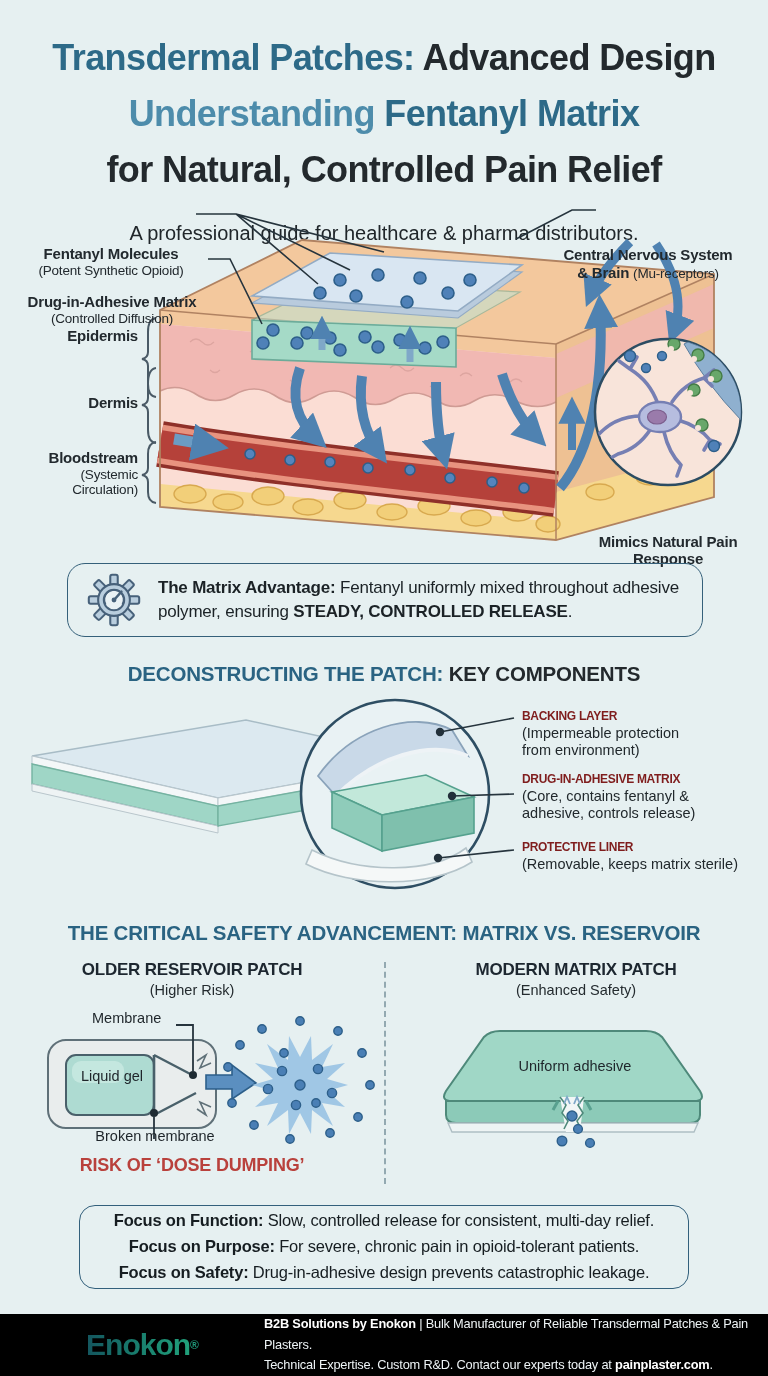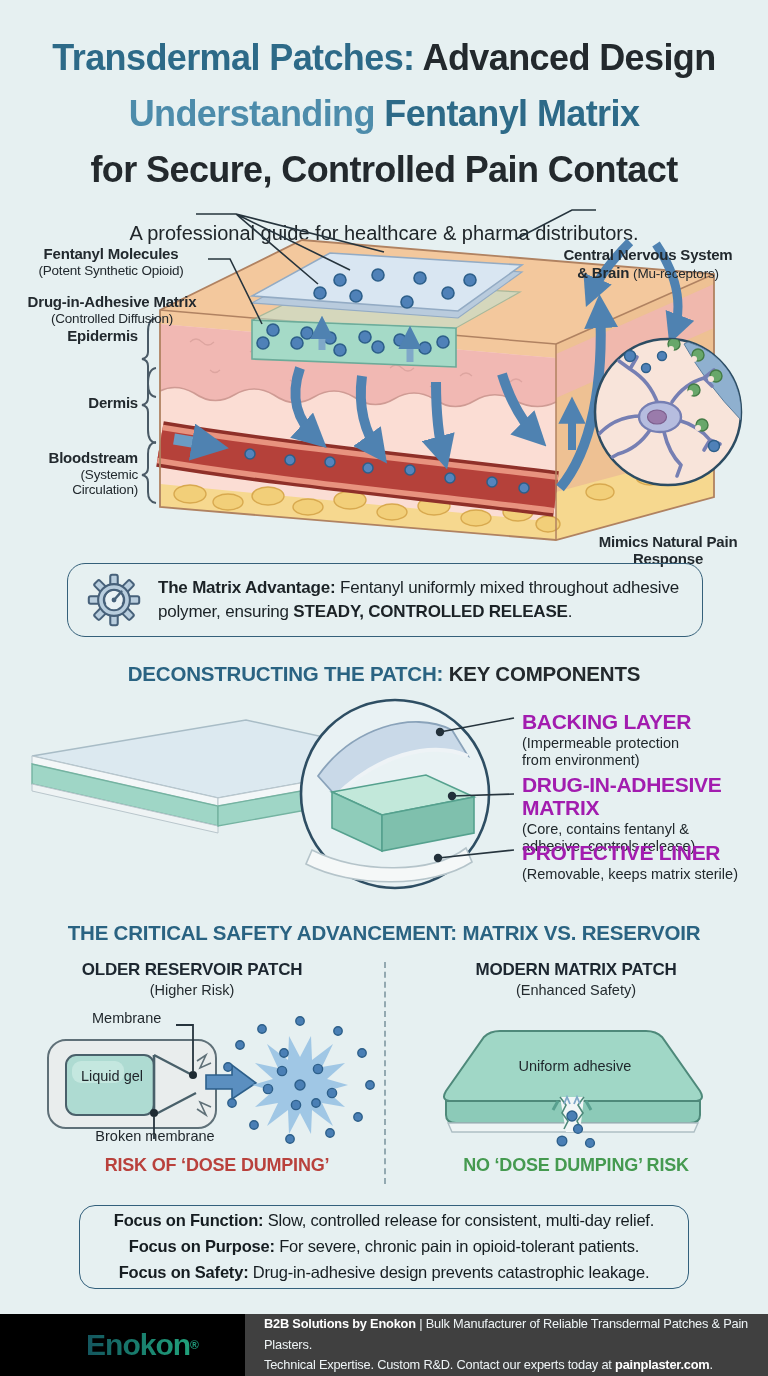--- a/index.html
+++ b/index.html
@@ -20,60 +20,60 @@
   
   .adv-box{position:absolute;left:67px;top:563px;width:636px;height:74px;border:1.6px solid #35607a;
            border-radius:18px;display:flex;align-items:center;box-sizing:border-box;}
   .adv-text{font-size:17px;line-height:1.42;color:#1b2226;padding-right:22px;letter-spacing:-0.2px;}
   
   .sec-h{position:absolute;width:768px;text-align:center;font-weight:bold;font-size:20.5px;
          letter-spacing:-0.2px;color:#2a6382;}
   .sec-h .dk{color:#23292d;}
   
   .comp-label{position:absolute;left:522px;width:242px;line-height:1.1;}
-  .comp-label .t{font-weight:bold;font-size:21px;letter-spacing:-0.3px;color:#a21caf;}
+  .comp-label .t{font-weight:bold;font-size:12px;letter-spacing:-0.3px;color:#7f1d1d;}
   .comp-label .s{font-size:14.5px;color:#21282c;line-height:1.18;margin-top:2px;}
   .comp-label .s.narrow{width:185px;}
   .comp-label .s.mid{width:205px;}
   
   .col-title{position:absolute;width:384px;text-align:center;font-weight:bold;font-size:17px;
              letter-spacing:-0.2px;color:#1d2730;}
   .col-sub{position:absolute;width:384px;text-align:center;font-size:14.5px;color:#242b2f;}
   .divider{position:absolute;left:384px;top:962px;height:222px;border-left:2px dashed #93a9b1;}
   .ill-label{position:absolute;font-size:14.5px;color:#1e252a;line-height:1.15;}
   .caption{position:absolute;width:384px;text-align:center;font-weight:bold;font-size:18px;letter-spacing:-0.2px;}
-  .risk-red{color:#b9413c;padding-left:25px;} .safe-green{color:#459a50;}
+  .risk-red{color:#b9413c;} .safe-green{color:#459a50;}
   
   .focus-box{position:absolute;left:79px;top:1205px;width:610px;height:84px;border:1.6px solid #33607c;
              border-radius:16px;box-sizing:border-box;display:flex;flex-direction:column;justify-content:center;
              text-align:center;font-size:16.5px;line-height:1.56;color:#161d21;letter-spacing:-0.2px;}
   
   .footer{position:absolute;left:0;top:1314px;width:768px;height:62px;display:flex;}
   .f-left{width:205px;background:#000000;display:flex;align-items:center;justify-content:center;padding-left:40px;}
   .logo{font-weight:bold;font-size:30px;letter-spacing:-1px;color:#17806e;}
   @supports (-webkit-background-clip:text){
     .logo{background:linear-gradient(90deg,#14555e 0%,#187a6c 45%,#21a17b 100%);
           -webkit-background-clip:text;background-clip:text;color:transparent;}
   }
   .reg{font-size:12px;color:#1f9a7b;vertical-align:8px;font-weight:bold;}
-  .f-right{flex:1;background:#404040;color:#eef4f6;display:flex;flex-direction:column;justify-content:center;
+  .f-right{flex:1;background:#000000;color:#eef4f6;display:flex;flex-direction:column;justify-content:center;
            padding-left:19px;font-size:12.8px;line-height:1.62;letter-spacing:-0.2px;}
   .f-right b{color:#ffffff;}
   .f-link{font-weight:bold;color:#ffffff;cursor:pointer;}
   svg{display:block;}
 </style>
 </head>
 <body>
 
 <div class="page">
 
   <div class="title">
     <div><span class="c-db">Transdermal Patches:</span><span class="c-dk"> Advanced Design</span></div>
     <div><span class="c-lb">Understanding </span><span class="c-db">Fentanyl Matrix</span></div>
-    <div class="c-dk">for Secure, Controlled Pain Contact</div>
+    <div class="c-dk">for Natural, Controlled Pain Relief</div>
   </div>
   <div class="subtitle">A professional guide for healthcare &amp; pharma distributors.</div>
 
   <svg class="abs" style="left:0;top:192px" width="768" height="360" viewBox="0 0 768 360">
     <defs>
       <marker id="ah" viewBox="0 0 10 10" refX="6.5" refY="5" markerWidth="3.4" markerHeight="3.4" orient="auto-start-reverse">
         <path d="M0,0 L10,5 L0,10 z" fill="#4f82b1"></path>
       </marker>
       <clipPath id="nc">
           <circle cx="668" cy="220" r="73"></circle>
@@ -392,21 +392,20 @@
     <path d="M180,99 L183,92 L186,99 M190,99 L193,92 L196,99" fill="none" stroke="#7fa8c8" stroke-width="1.8"></path>
 
     <g fill="#4a7fb5" stroke="#2d5f8a" stroke-width="1.4">
       <circle cx="188" cy="111" r="5"></circle>
         <circle cx="194" cy="124" r="4.4"></circle>
       <circle cx="178" cy="136" r="4.8"></circle>
         <circle cx="206" cy="138" r="4.4"></circle>
     </g>
   </svg>
   <div class="ill-label" style="left:495px;top:1058px;width:160px;text-align:center">Uniform adhesive</div>
-  <div class="caption safe-green" style="left:384px;top:1155px">NO ‘DOSE DUMPING’ RISK</div>
 
   <div class="focus-box">
     <div><b>Focus on Function:</b><span> Slow, controlled release for consistent, multi-day relief.</span></div>
     <div><b>Focus on Purpose:</b><span> For severe, chronic pain in opioid-tolerant patients.</span></div>
     <div><b>Focus on Safety:</b><span> Drug-in-adhesive design prevents catastrophic leakage.</span></div>
   </div>
 
   <div class="footer">
     <div class="f-left">
       <span class="logo">Enokon</span>

